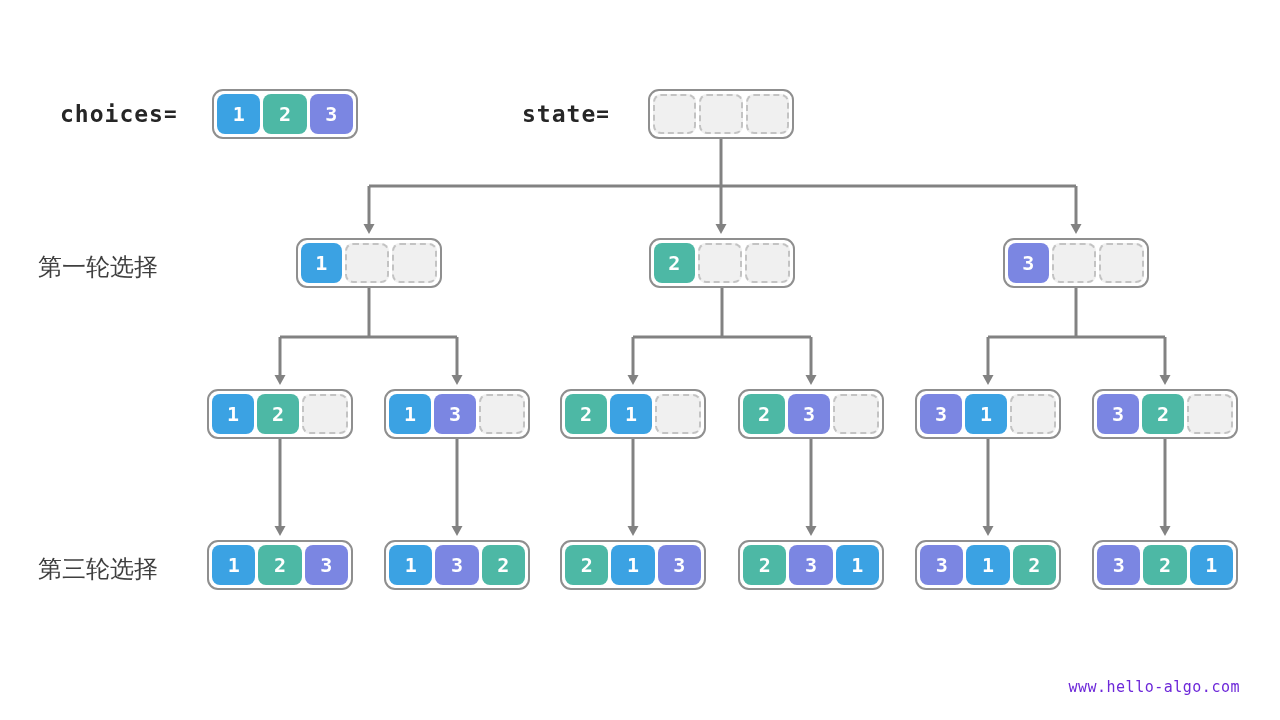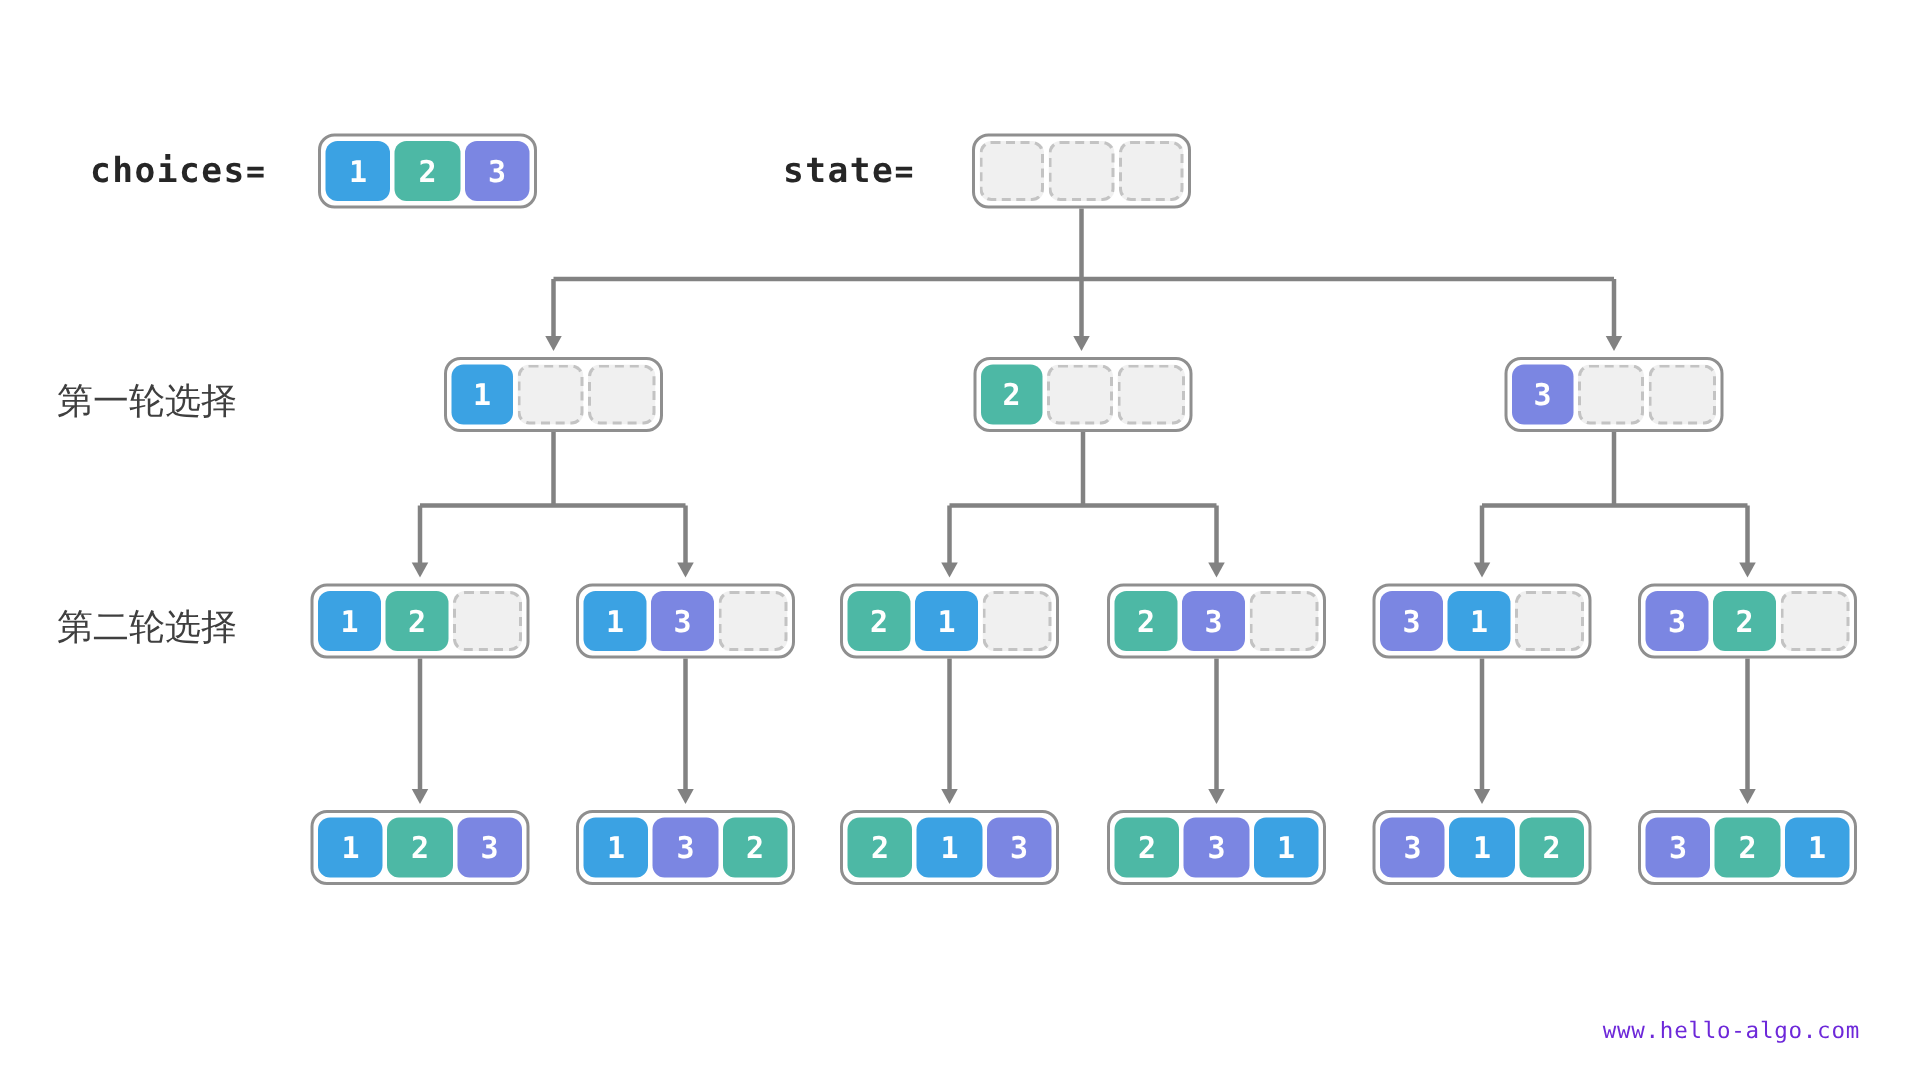--- a/index.html
+++ b/index.html
@@ -85,21 +85,21 @@
     <span>choices</span>
     <span class="eq">=</span>
   </div>
 
   <div class="hdr" style="left:522px;top:89px;">
     <span>state</span>
     <span class="eq">=</span>
   </div>
 
   <div class="round-label" style="top:251px;">第一轮选择</div>
-  <div class="round-label" style="top:402px;">第二轮选择</div>
+  <div class="round-label" style="top:553px;">第三轮选择</div>
 
   <div id="watermark">www.hello-algo.com</div>
 <div class="abox" style="left: 212px; top: 89px; border-color: rgb(143, 143, 143);">
       <div class="cell filled" style="background: rgb(59, 162, 227);">1</div>
       <div class="cell filled" style="background: rgb(77, 184, 165);">2</div>
       <div class="cell filled" style="background: rgb(123, 134, 226);">3</div>
     </div>
     <div class="abox" style="left: 648px; top: 89px; border-color: rgb(143, 143, 143);">
       <div class="cell empty" style="background: rgb(240, 240, 240); border-color: rgb(195, 195, 195);"></div>
       <div class="cell empty" style="background: rgb(240, 240, 240); border-color: rgb(195, 195, 195);"></div>

